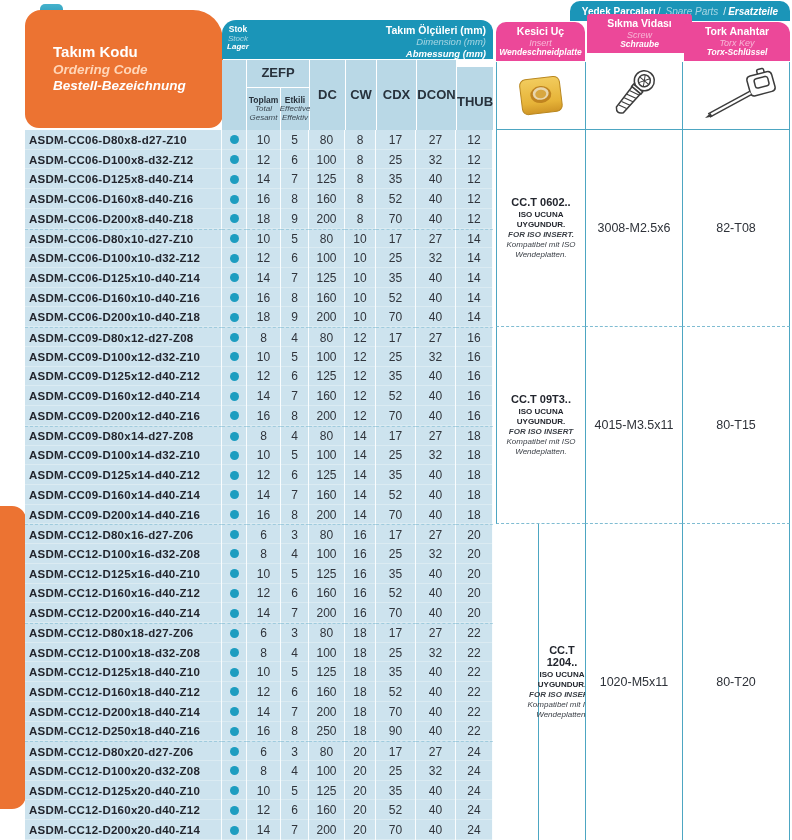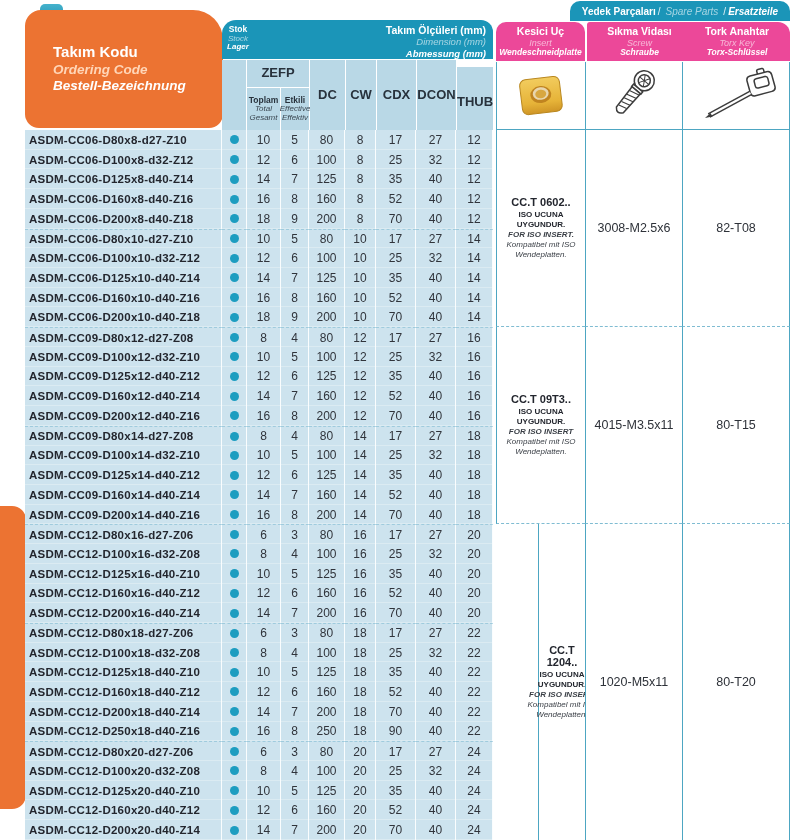--- a/index.html
+++ b/index.html
@@ -68,21 +68,21 @@
   .insert-de{font-size:8px;font-style:italic;color:#3a3f46;width:70px;line-height:1.25;}
   .part-no{font-size:12.5px;color:#2e3239;}
 
   
   .hdr-box{position:absolute;background:#ec4899;display:flex;flex-direction:column;align-items:center;
       justify-content:center;text-align:center;line-height:1.12;box-sizing:border-box;}
   .hdr-box .b1{font-size:10.5px;font-weight:bold;color:#fff;}
   .hdr-box .b2{font-size:9px;font-style:italic;color:rgba(255,255,255,.6);}
   .hdr-box .b3{font-size:8.5px;font-style:italic;font-weight:bold;color:#fff;}
   .insert-header{left:496px;top:22px;width:89px;height:39px;border-radius:10px 10px 0 0;}
-  .screw-header{left:587px;top:22px;width:105px;height:39px;border-radius:3px 3px 0 0;}
+  .screw-header{left:587px;top:14px;width:105px;height:39px;border-radius:3px 3px 0 0;}
   .torx-header{left:684px;top:22px;width:106px;height:39px;border-radius:3px 12px 0 0;}
   .yedek-band{position:absolute;left:570px;top:1px;width:220px;height:20px;background:#1b95b8;
       border-radius:10px 10px 0 0;display:flex;align-items:center;justify-content:center;
       font-size:10px;color:#fff;}
   .yedek-band .w1{font-weight:bold;}
   .yedek-band .w2{font-style:italic;color:rgba(255,255,255,.6);padding:0 3px;}
   .yedek-band .w3{font-style:italic;font-weight:bold;}
   .yedek-band .slash{color:rgba(255,255,255,.85);padding:0 2px;}
 </style>
 </head>

